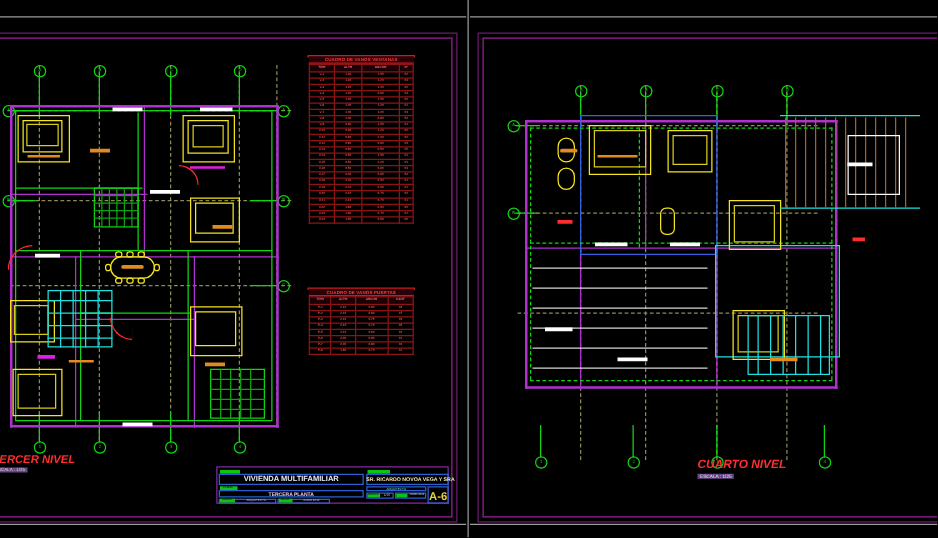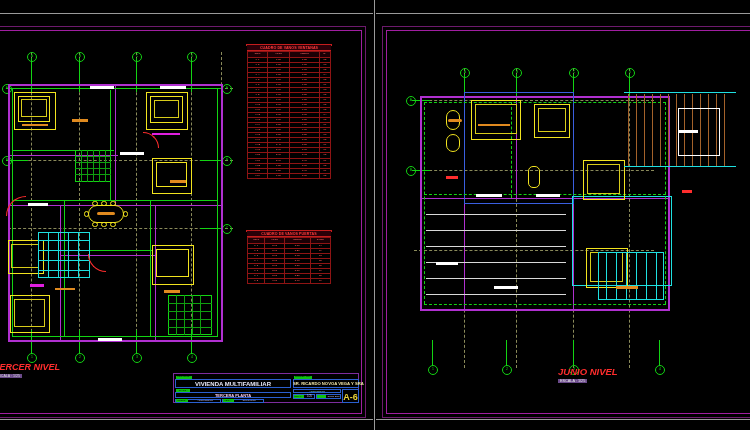--- a/index.html
+++ b/index.html
@@ -624,16 +624,16 @@
     <div class="fill" style="left:50px;top:294px;width:140px;height:0.8px;background:#d8d8d8;"></div>
 
     <div class="fill" style="left:100px;top:194px;width:26px;height:2.5px;background:#ffffff;"></div>
     <div class="fill" style="left:160px;top:194px;width:24px;height:2.5px;background:#ffffff;"></div>
     <div class="fill" style="left:60px;top:262px;width:22px;height:2.5px;background:#ffffff;"></div>
     <div class="fill" style="left:118px;top:286px;width:24px;height:2.5px;background:#ffffff;"></div>
 
     <div class="fill" style="left:306px;top:190px;width:10px;height:3px;background:#ff2d2d;"></div>
     <div class="fill" style="left:70px;top:176px;width:12px;height:3px;background:#ff2d2d;"></div>
 
-    <div class="lbl" style="left:182px;top:366px;font-size:9.5px;font-weight:bold;font-style:italic;color:#ff2d2d;">JUNIO NIVEL</div>
+    <div class="lbl" style="left:182px;top:366px;font-size:9.5px;font-weight:bold;font-style:italic;color:#ff2d2d;">CUARTO NIVEL</div>
     <div class="lbl" style="left:182px;top:379px;font-size:3.8px;color:#e8e8e8;background:#6a4a8a;padding:0 2px;">ESCALA : 1/25</div>
   </div>
 </div>
 
 </body></html>

